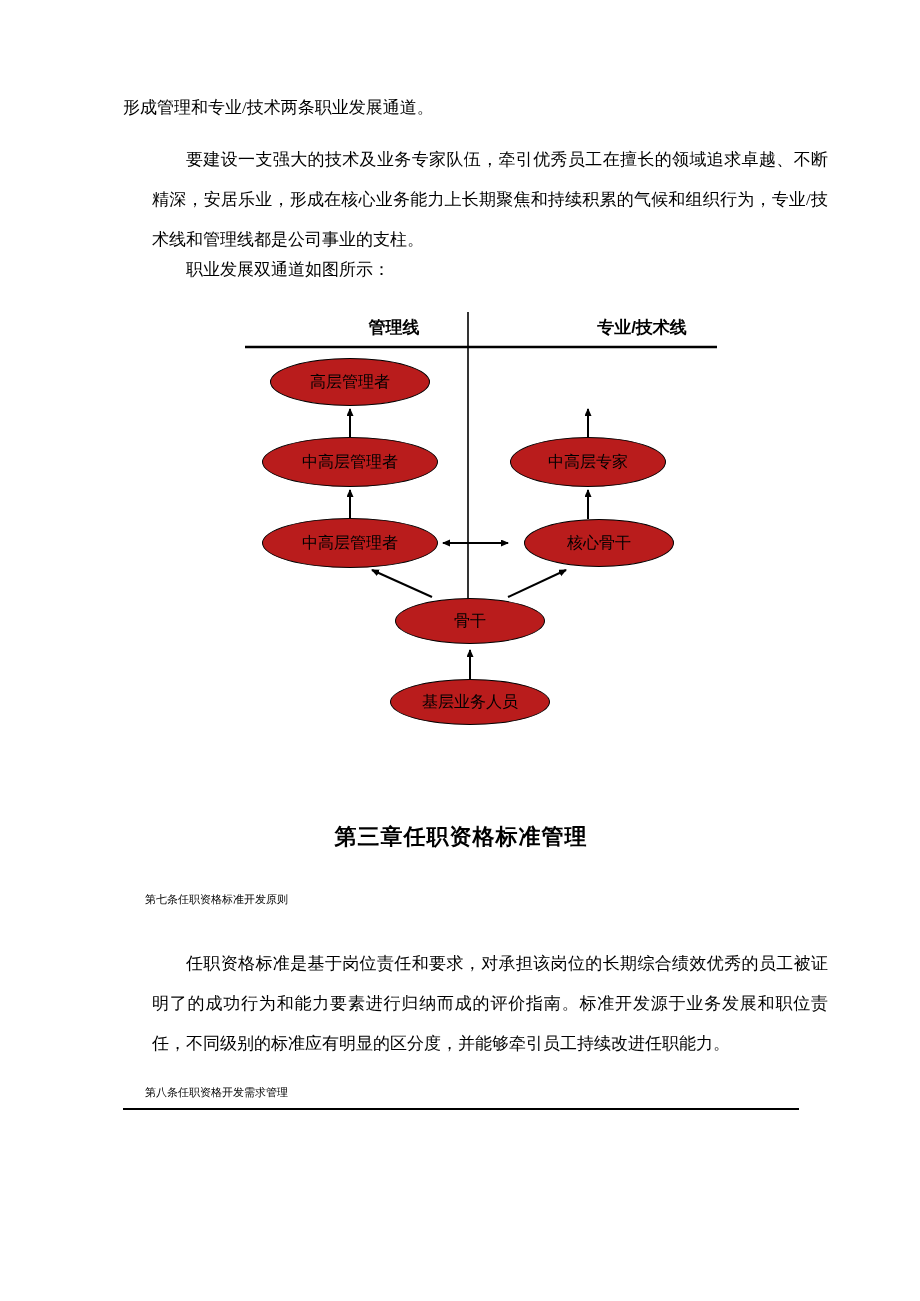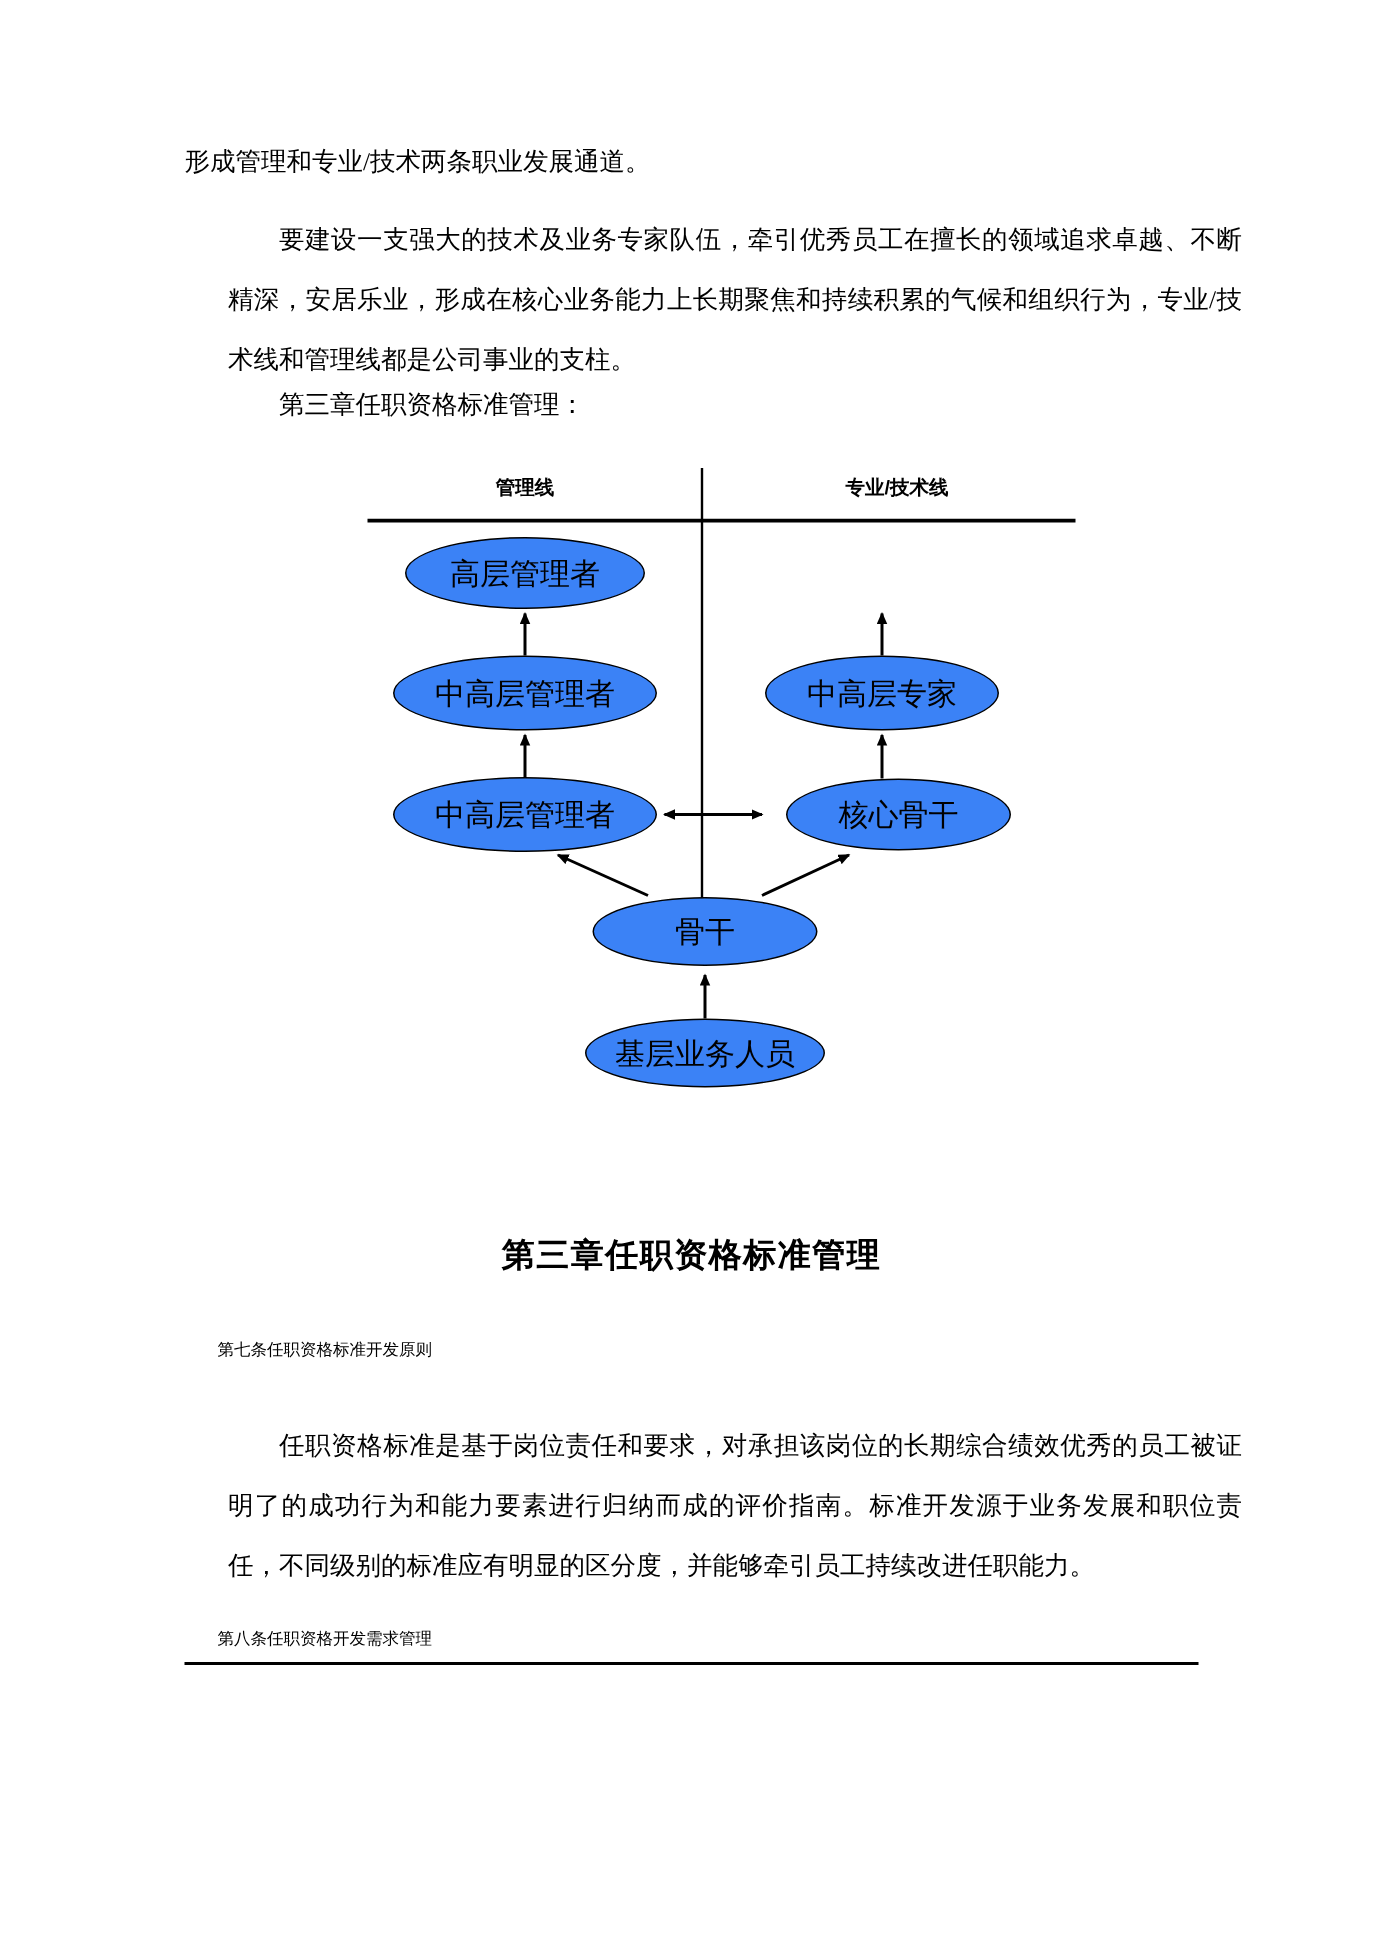--- a/index.html
+++ b/index.html
@@ -39,32 +39,33 @@
   .diagram svg {
     position: absolute;
     left: 0;
     top: 0;
   }
   .col-header {
     position: absolute;
     transform: translateX(-50%);
     font-family: "Liberation Sans", "DejaVu Sans", sans-serif;
     font-weight: bold;
-    font-size: 13px;
+    font-size: 17px;
     white-space: nowrap;
+    margin-left: 44px;
   }
   .node {
     position: absolute;
     border: 1.4px solid #000000;
     border-radius: 50%;
-    background: #3b82f6;
+    background: #b91c1c;
     display: flex;
     align-items: center;
     justify-content: center;
-    font-size: 20px;
+    font-size: 16px;
     white-space: nowrap;
     box-sizing: border-box;
   }
   .chapter-heading {
     position: absolute;
     left: 123px;
     width: 676px;
     top: 822px;
     text-align: center;
     font-size: 22px;
@@ -91,21 +92,21 @@
 </style>
 </head>
 <body>
 
 <div class="page">
 
   <div class="para" style="top:88px;">形成管理和专业/技术两条职业发展通道。</div>
 
   <div class="para indent" style="top:140px;">要建设一支强大的技术及业务专家队伍，牵引优秀员工在擅长的领域追求卓越、不断精深，安居乐业，形成在核心业务能力上长期聚焦和持续积累的气候和组织行为，专业/技术线和管理线都是公司事业的支柱。</div>
 
-  <div class="para indent" style="top:250px;">第三章任职资格标准管理：</div>
+  <div class="para indent" style="top:250px;">职业发展双通道如图所示：</div>
 
   <div class="diagram">
 
     <svg width="920" height="450" viewBox="0 0 920 450">
       <defs>
         <marker id="ah" markerWidth="9" markerHeight="8" refX="7" refY="3.5" orient="auto-start-reverse" markerUnits="userSpaceOnUse">
           <path d="M0,0 L8,3.5 L0,7 Z" fill="#000"></path>
         </marker>
         <marker id="ahe" markerWidth="9" markerHeight="8" refX="7" refY="3.5" orient="auto" markerUnits="userSpaceOnUse">
           <path d="M0,0 L8,3.5 L0,7 Z" fill="#000"></path>

